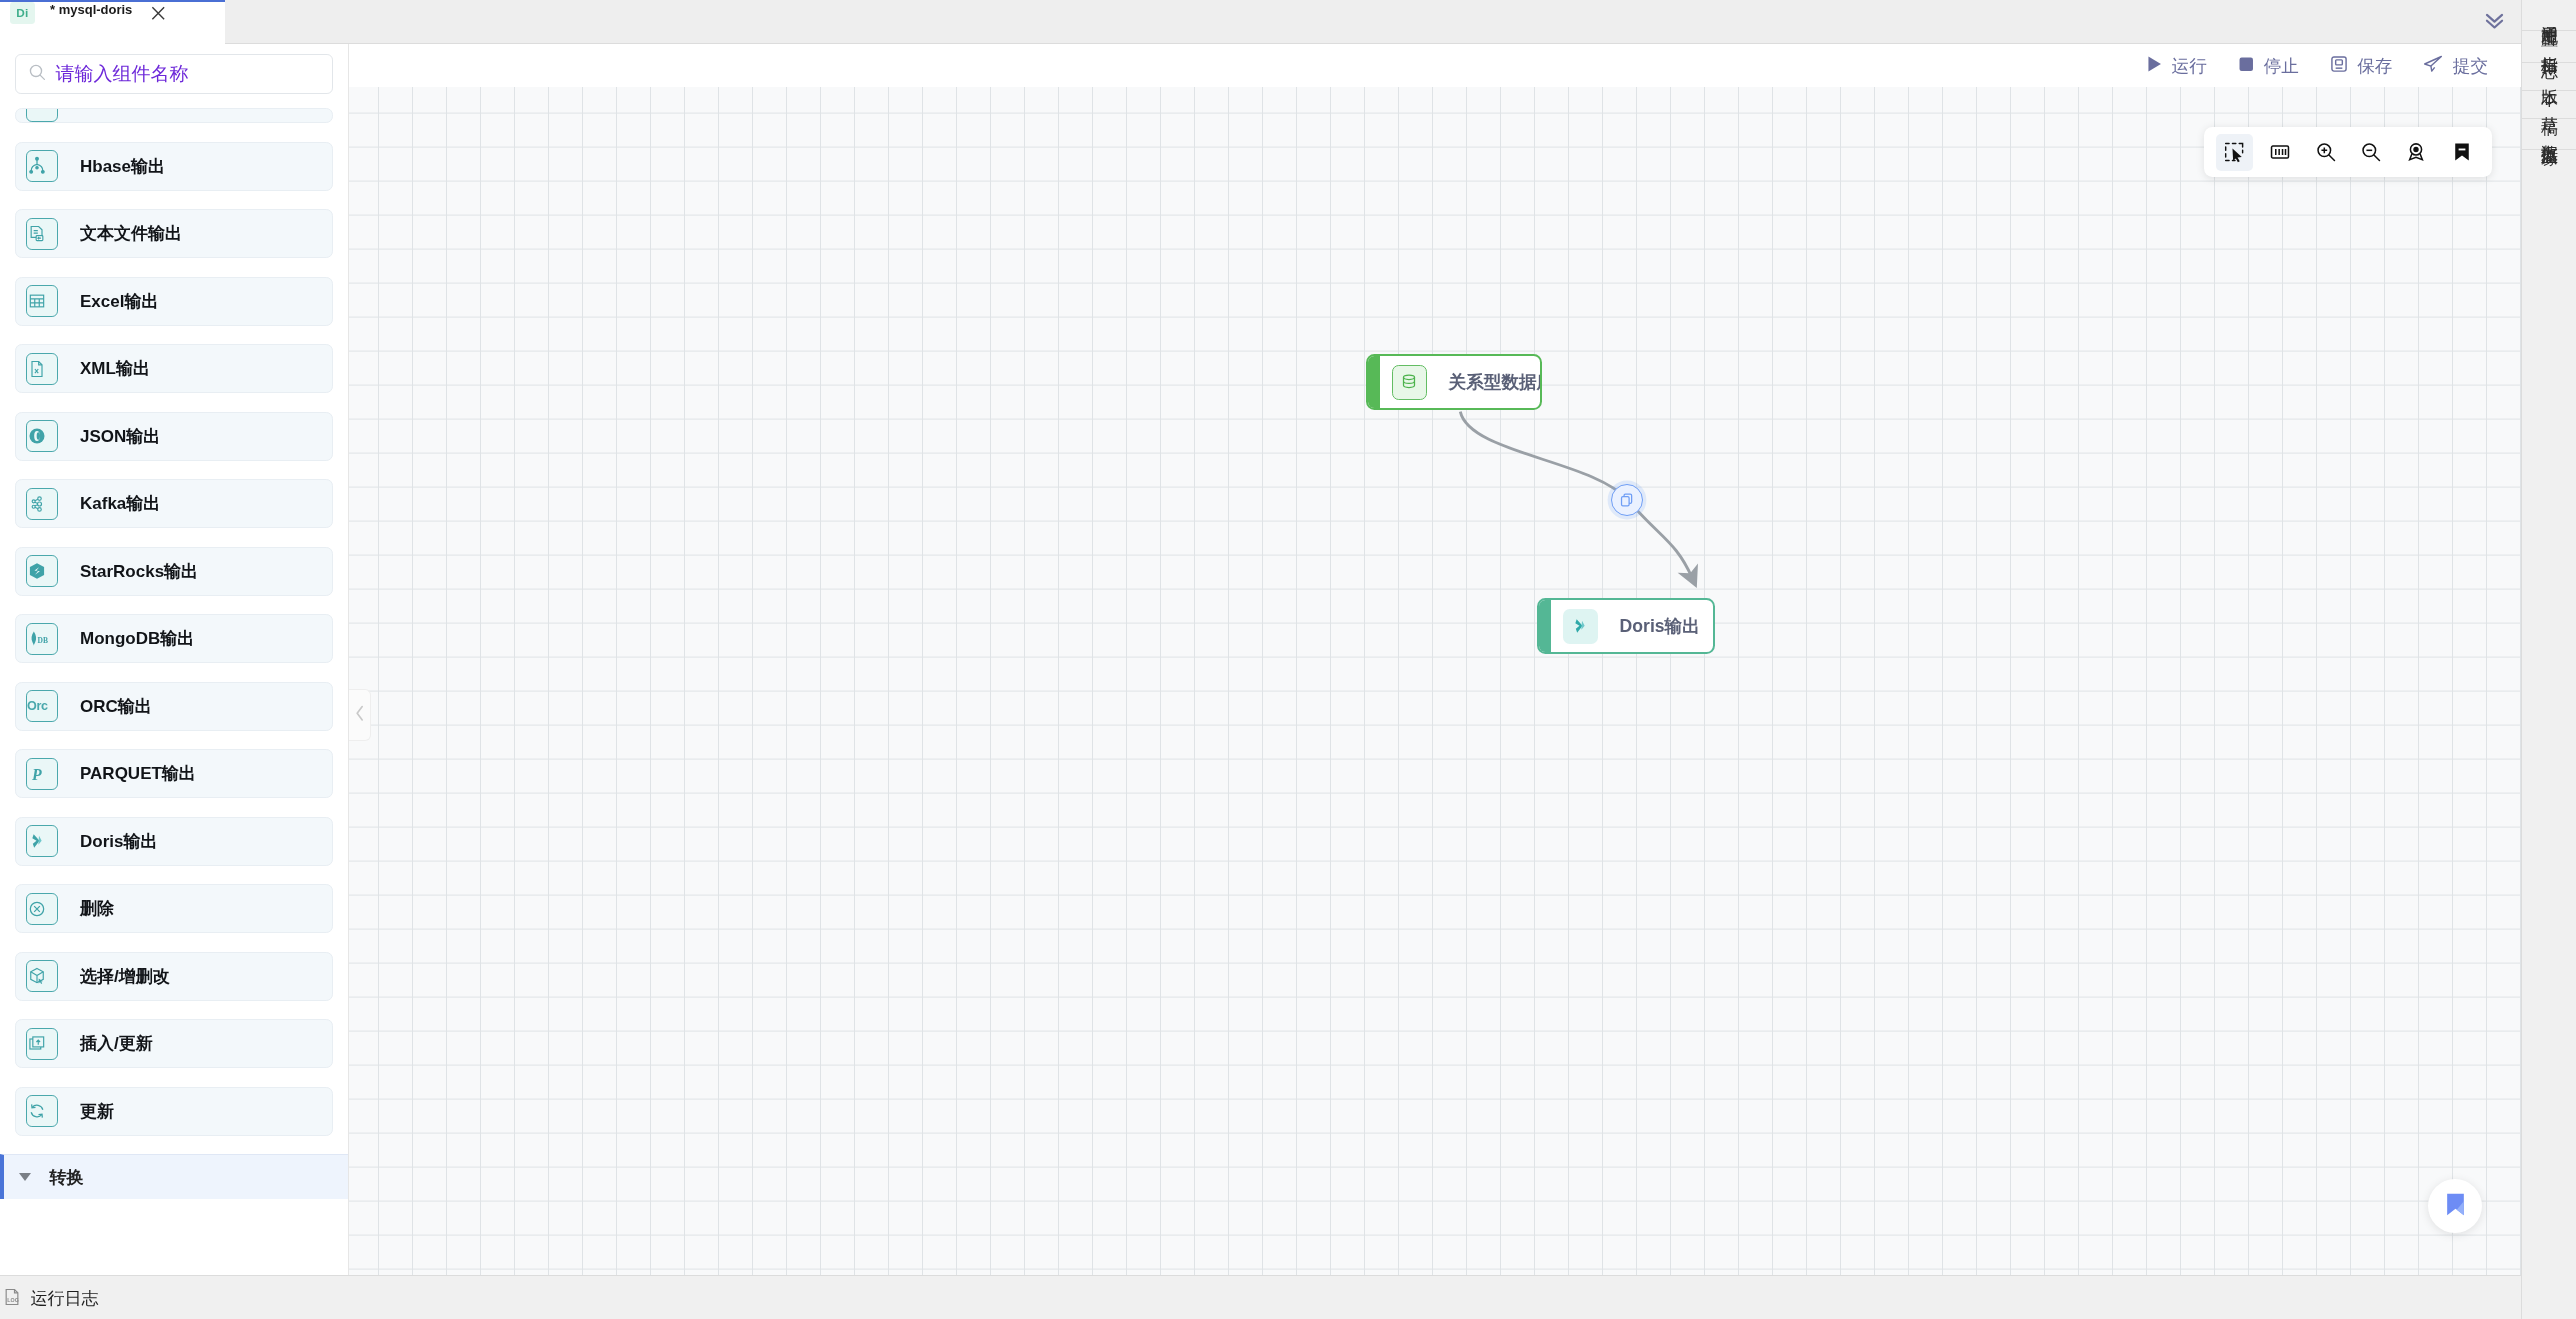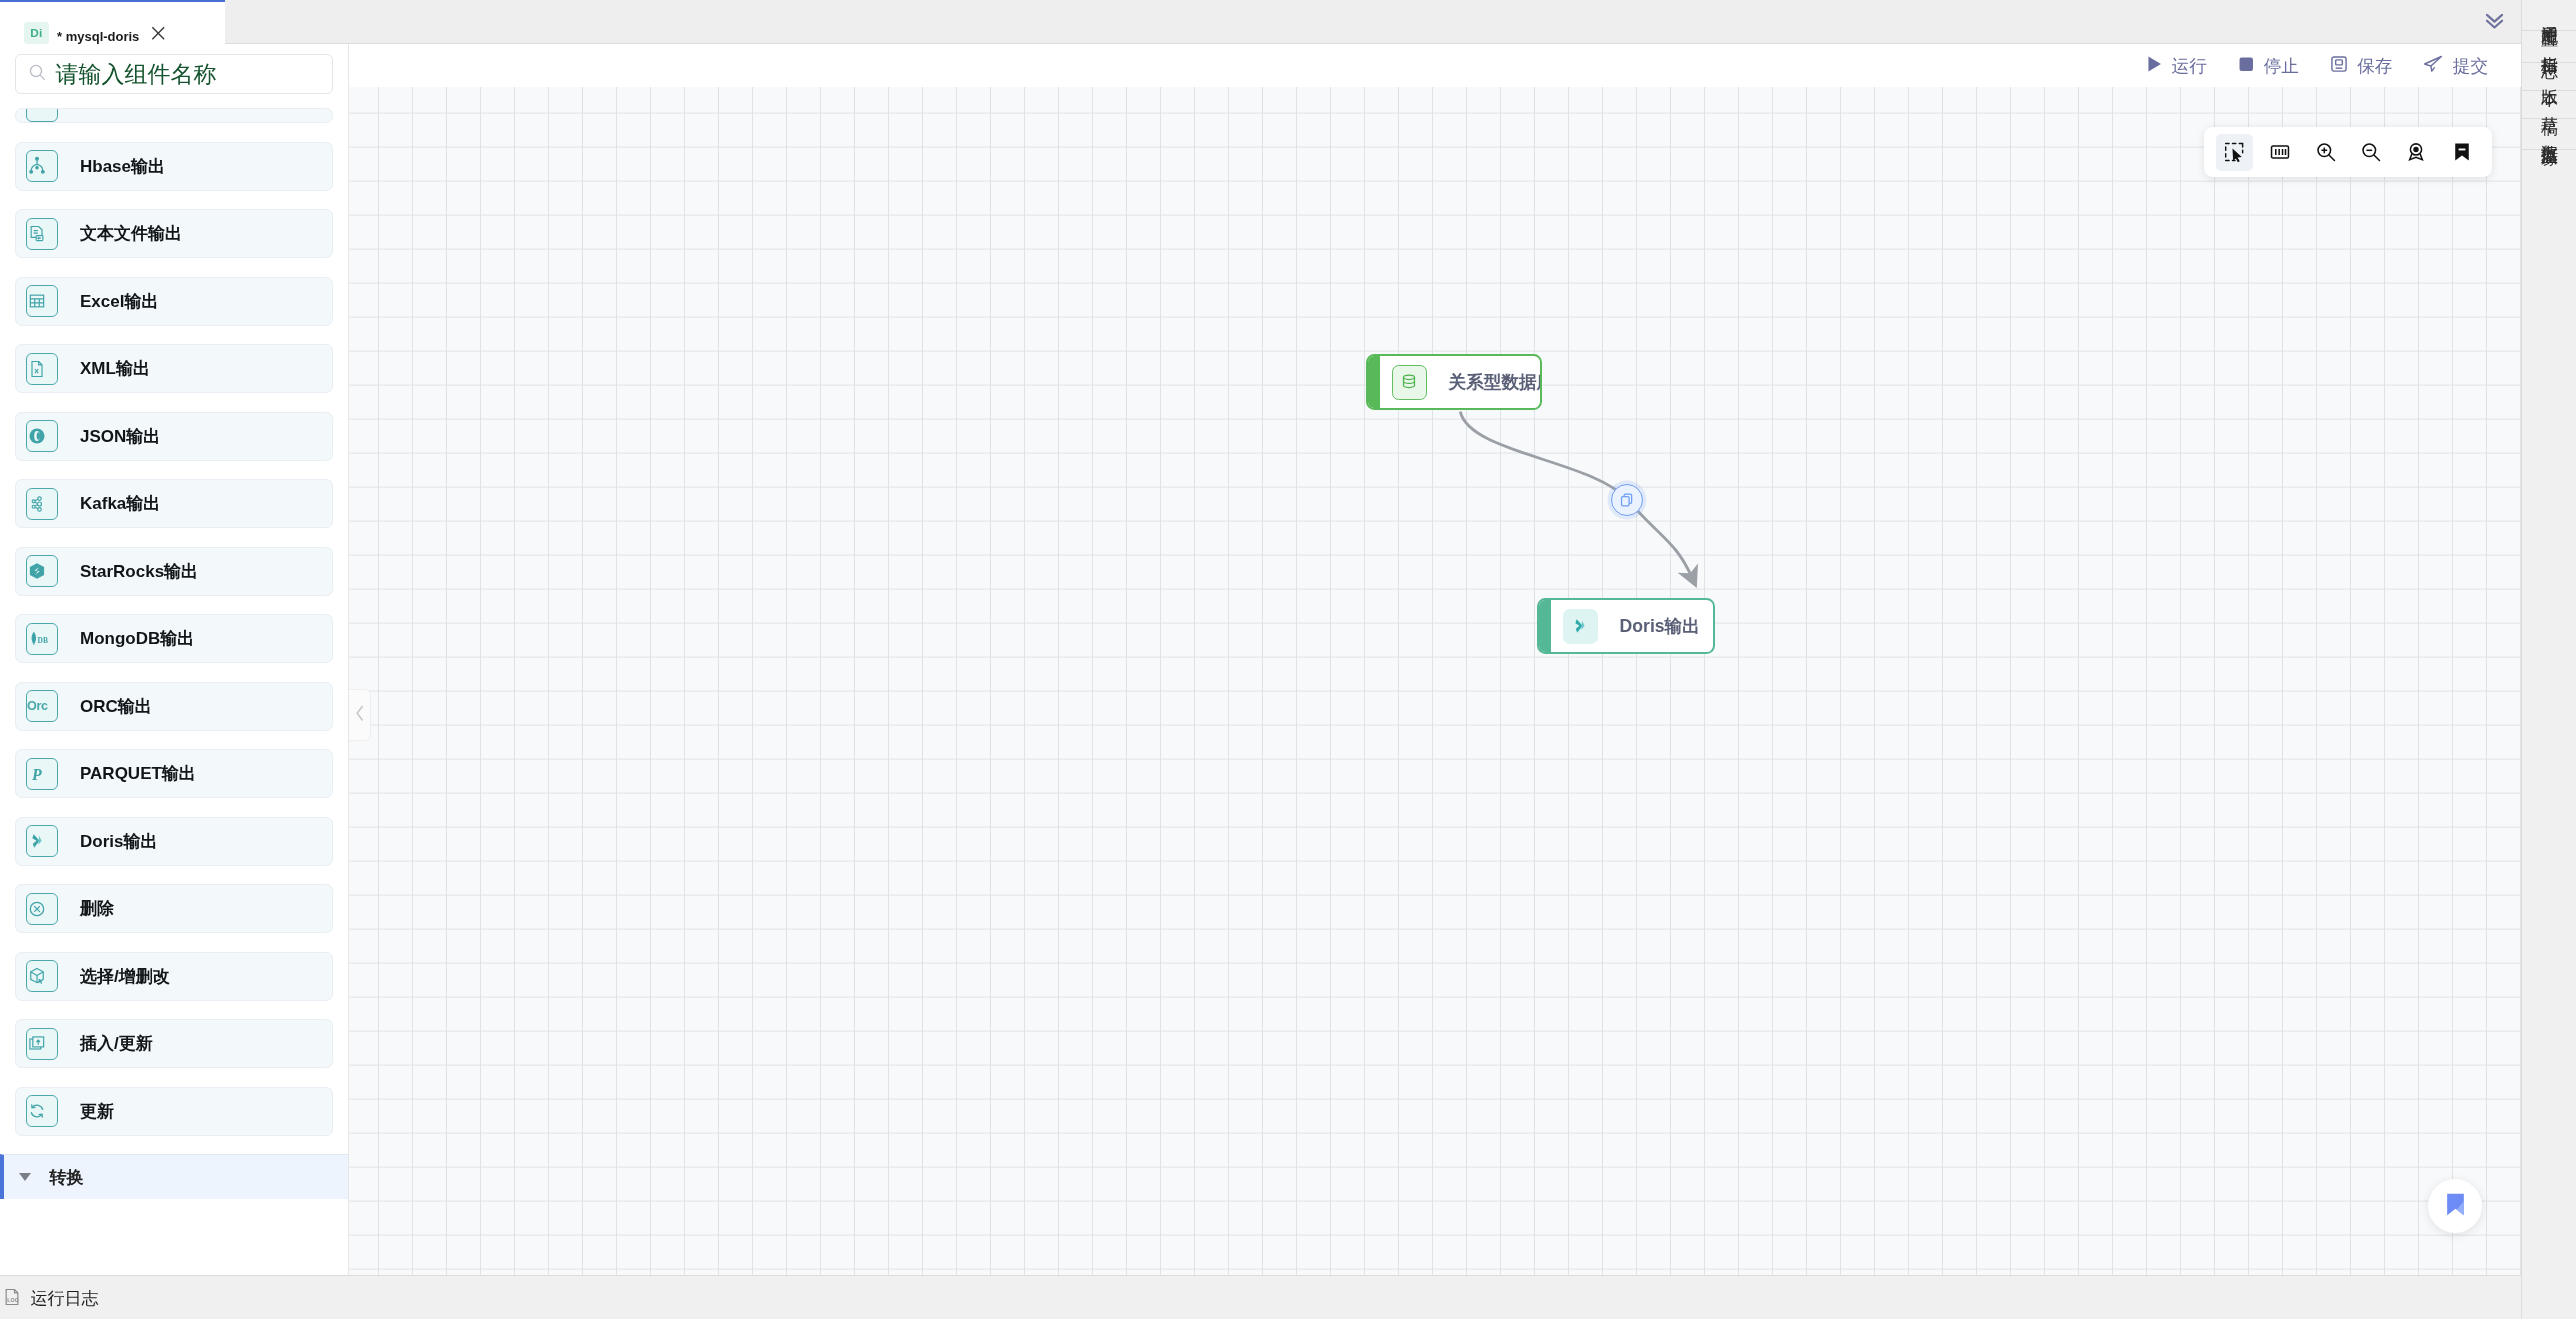--- a/index.html
+++ b/index.html
@@ -11,21 +11,21 @@
   #app { position: relative; width: 2576px; height: 1320px; }
 
   
   .tabbar {
     position: absolute; left: 0; top: 0; width: 2576px; height: 44px;
     background: #eeeeee; border-bottom: 0.8px solid #dcdcdc;
   }
   .tab {
     position: absolute; left: 0; top: 0; width: 225px; height: 44px;
     background: #ffffff; border-top: 2.5px solid #4a6fd4;
-    display: flex; align-items: flex-end; padding: 0 24px; gap: 8px;
+    display: flex; align-items: flex-start; padding: 0 10px; gap: 15px;
   }
   .tab-badge {
     width: 25px; height: 22px; border-radius: 3.4px; background: #e4f6ef;
     color: #3fae8b; font-size: 11.8px; font-weight: 600;
     display: flex; align-items: center; justify-content: center;
     letter-spacing: 0.4px;
   }
   .tab-title { font-size: 13px; font-weight: 700; color: #1b1b1b; white-space: nowrap; }
   .tab-close {
     width: 22px; height: 22px; display: flex; align-items: center;
@@ -41,21 +41,21 @@
   
   .leftpanel {
     position: absolute; left: 0; top: 44px; width: 349px; height: 1231px;
     background: #ffffff; border-right: 0.8px solid #e6e6e6;
   }
   .searchbox {
     position: absolute; left: 15px; top: 10px; width: 318px; height: 40px;
     border: 0.8px solid #e2e6ea; border-radius: 5.9px; background: #fff;
     display: flex; align-items: center; padding: 0 11.8px; gap: 9.2px;
   }
-  .search-ph { font-size: 23px; color: #14532d; white-space: nowrap; }
+  .search-ph { font-size: 19px; color: #6d28d9; white-space: nowrap; }
   .palette {
     position: absolute; left: 0; top: 64px; width: 348px; height: 1167px;
     overflow: hidden;
   }
   .pal-inner { position: relative; padding-top: 0; }
   .pal-item {
     position: relative; margin: 0 15px 18.5px 15px; width: 318px; height: 49px;
     background: #f3f8fb; border: 0.8px solid #e8eef3; border-radius: 6.7px;
     display: flex; align-items: center; padding-left: 10px; gap: 22px;
     cursor: grab;

